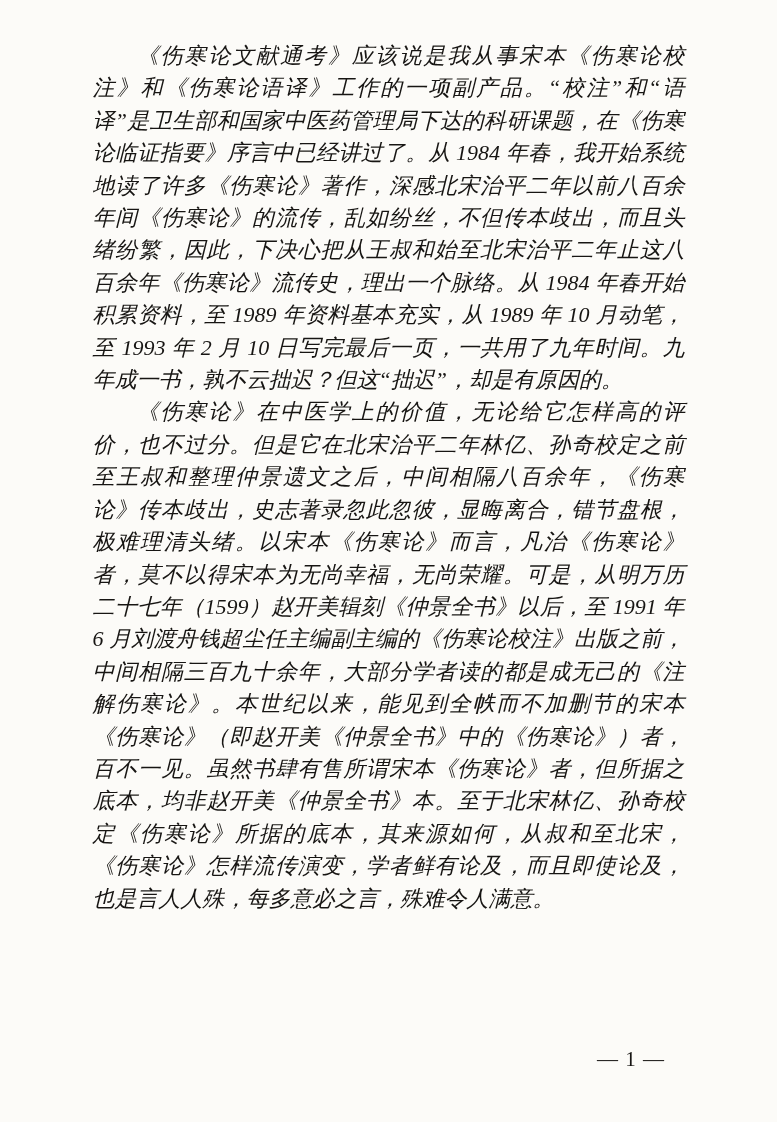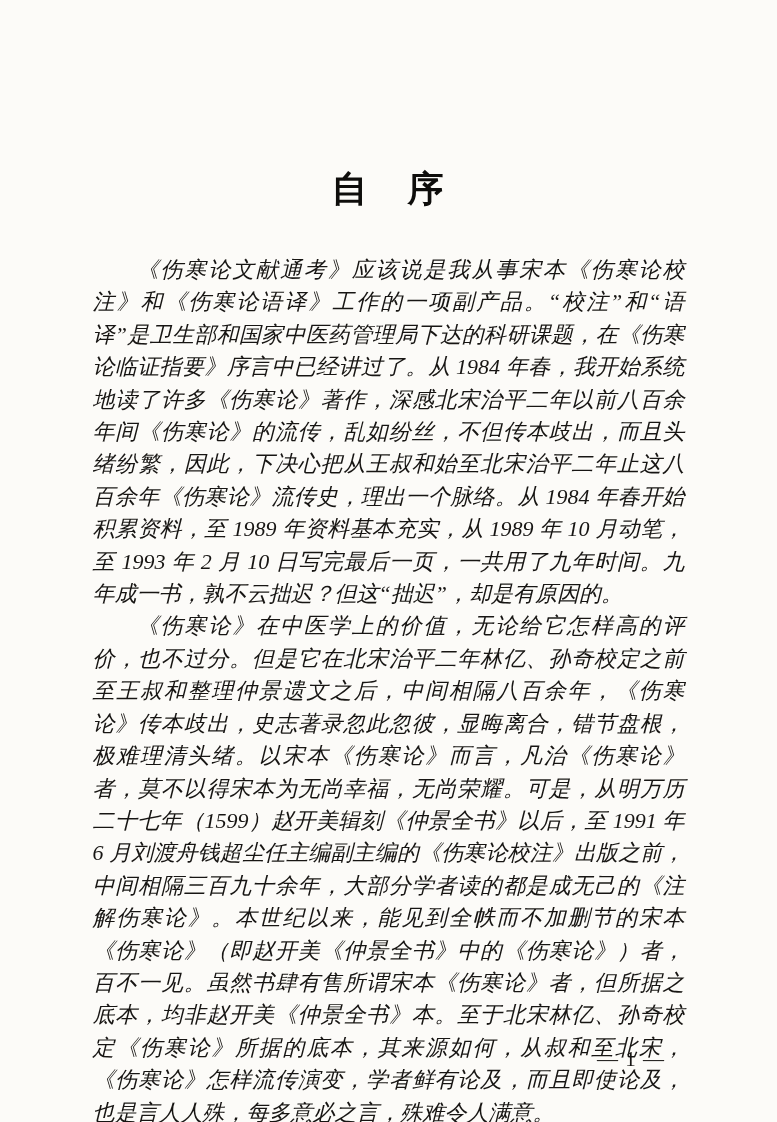--- a/index.html
+++ b/index.html
@@ -50,21 +50,20 @@
     font-size: 21px;
     color: #171513;
     letter-spacing: 1px;
   }
 </style>
 </head>
 <body>
 
 <div class="page">
 
-  <h1 class="title">自　序</h1>
 
   <div class="content">
     <p>《伤寒论文献通考》应该说是我从事宋本《伤寒论校注》和《伤寒论语译》工作的一项副产品。“校注”和“语译”是卫生部和国家中医药管理局下达的科研课题，在《伤寒论临证指要》序言中已经讲过了。从 1984 年春，我开始系统地读了许多《伤寒论》著作，深感北宋治平二年以前八百余年间《伤寒论》的流传，乱如纷丝，不但传本歧出，而且头绪纷繁，因此，下决心把从王叔和始至北宋治平二年止这八百余年《伤寒论》流传史，理出一个脉络。从 1984 年春开始积累资料，至 1989 年资料基本充实，从 1989 年 10 月动笔，至 1993 年 2 月 10 日写完最后一页，一共用了九年时间。九年成一书，孰不云拙迟？但这“拙迟”，却是有原因的。</p>
     <p>《伤寒论》在中医学上的价值，无论给它怎样高的评价，也不过分。但是它在北宋治平二年林亿、孙奇校定之前至王叔和整理仲景遗文之后，中间相隔八百余年，《伤寒论》传本歧出，史志著录忽此忽彼，显晦离合，错节盘根，极难理清头绪。以宋本《伤寒论》而言，凡治《伤寒论》者，莫不以得宋本为无尚幸福，无尚荣耀。可是，从明万历二十七年（1599）赵开美辑刻《仲景全书》以后，至 1991 年 6 月刘渡舟钱超尘任主编副主编的《伤寒论校注》出版之前，中间相隔三百九十余年，大部分学者读的都是成无己的《注解伤寒论》。本世纪以来，能见到全帙而不加删节的宋本《伤寒论》（即赵开美《仲景全书》中的《伤寒论》）者，百不一见。虽然书肆有售所谓宋本《伤寒论》者，但所据之底本，均非赵开美《仲景全书》本。至于北宋林亿、孙奇校定《伤寒论》所据的底本，其来源如何，从叔和至北宋，《伤寒论》怎样流传演变，学者鲜有论及，而且即使论及，也是言人人殊，每多意必之言，殊难令人满意。</p>
   </div>
 
   <div class="page-number">— 1 —</div>
 
 </div>
 

